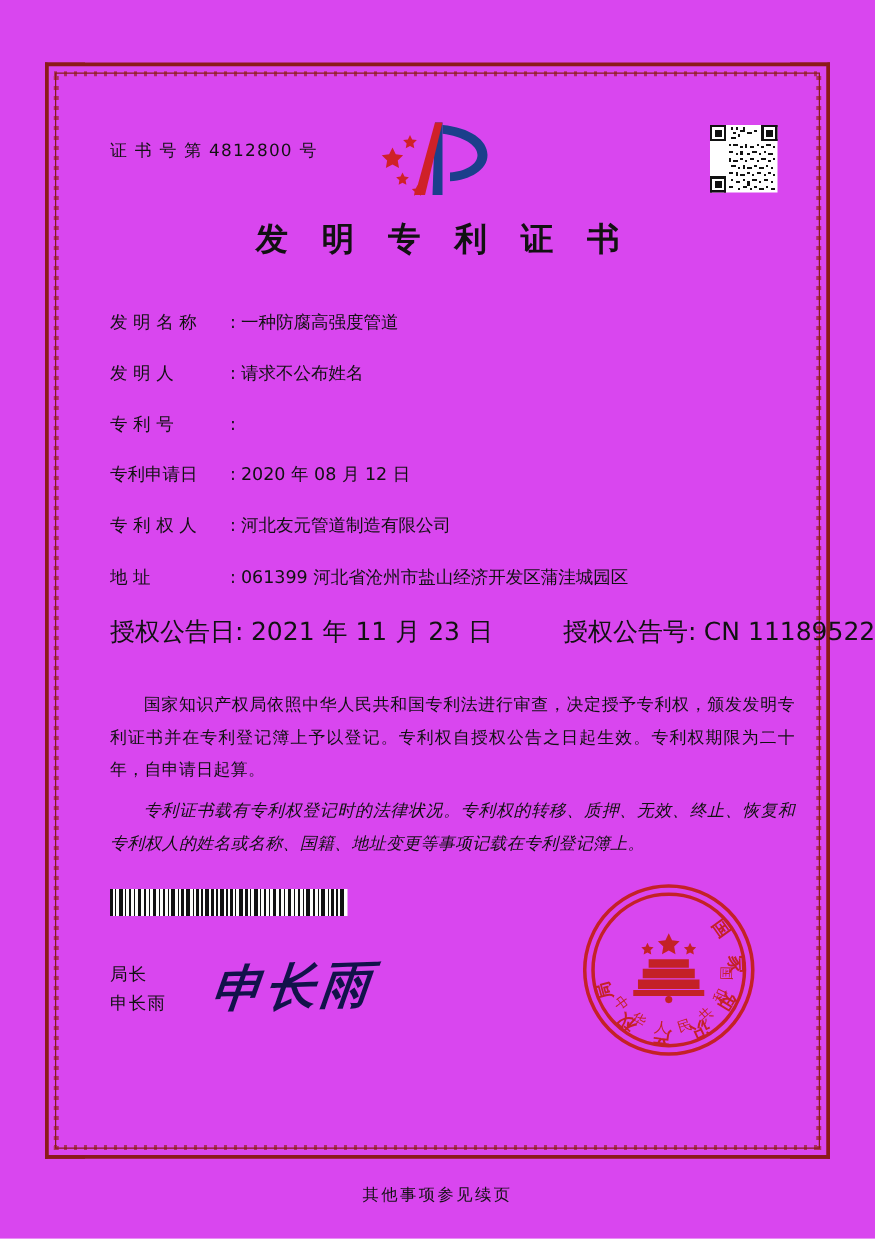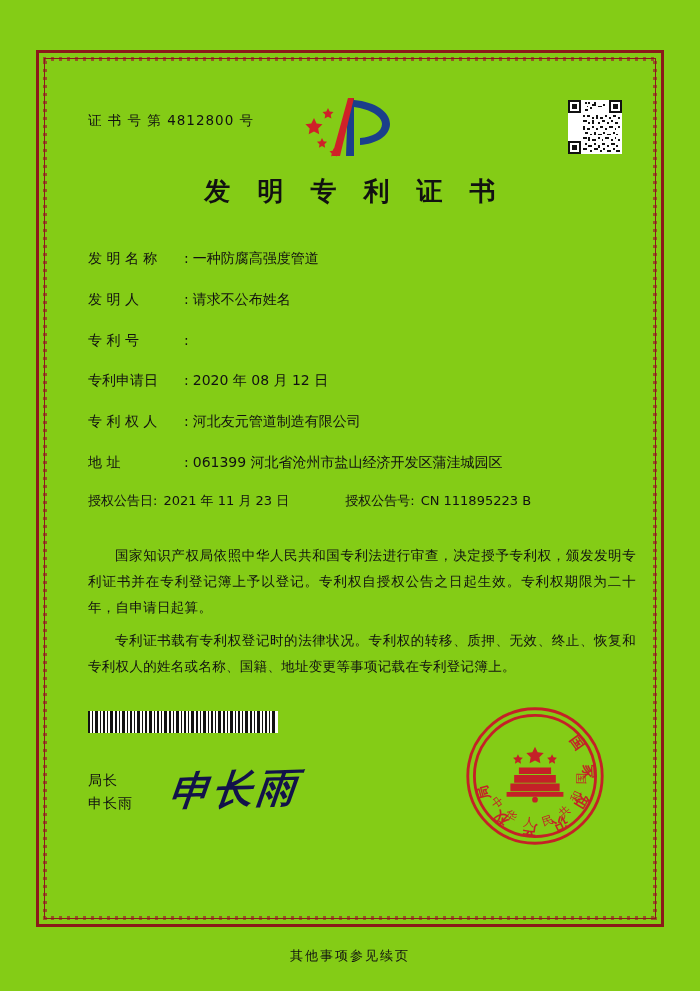--- a/index.html
+++ b/index.html
@@ -12,21 +12,21 @@
     height: 991px;
     font-family: "DejaVu Sans", "Liberation Sans", sans-serif;
     color: #1a1a1a;
     position: relative;
     overflow: hidden;
   }
 
   .page {
     position: absolute;
     inset: 0;
-    background: #84cc16;
+    background: #d946ef;
   }
 
   
   .border-outer {
     position: absolute;
     left: 36px;
     top: 50px;
     right: 36px;
     bottom: 64px;
     border: 3px solid #8b1a1a;
@@ -141,40 +141,40 @@
   }
   .flabel.wide {
     letter-spacing: 0;
   }
   .fcolon { margin: 0 4px 0 0; }
   .fvalue { flex: 1; white-space: nowrap; }
 
   .field-row2 {
     display: flex;
     align-items: baseline;
-    font-size: 13px;
+    font-size: 20px;
     margin-bottom: 17px;
     color: #111;
   }
   .field-row2 .seg { display: flex; align-items: baseline; }
   .field-row2 .seg.second { margin-left: 56px; }
   .seglabel { white-space: nowrap; letter-spacing: 0; }
   .segvalue { margin-left: 6px; white-space: nowrap; }
 
   .para {
     font-size: 13.5px;
     line-height: 1.95;
     text-align: justify;
     text-indent: 2em;
     color: #111;
     margin: 0 4px 0 28px;
     letter-spacing: .3px;
   }
   .para.p1 { margin-top: 32px; }
-  .para.p2 { margin-top: 6px; }
+  .para.p2 { margin-top: 6px; font-style: italic; }
 
   .barcode {
     position: absolute;
     left: 28px;
     bottom: 176px;
     width: 190px;
     height: 22px;
   }
 
   

